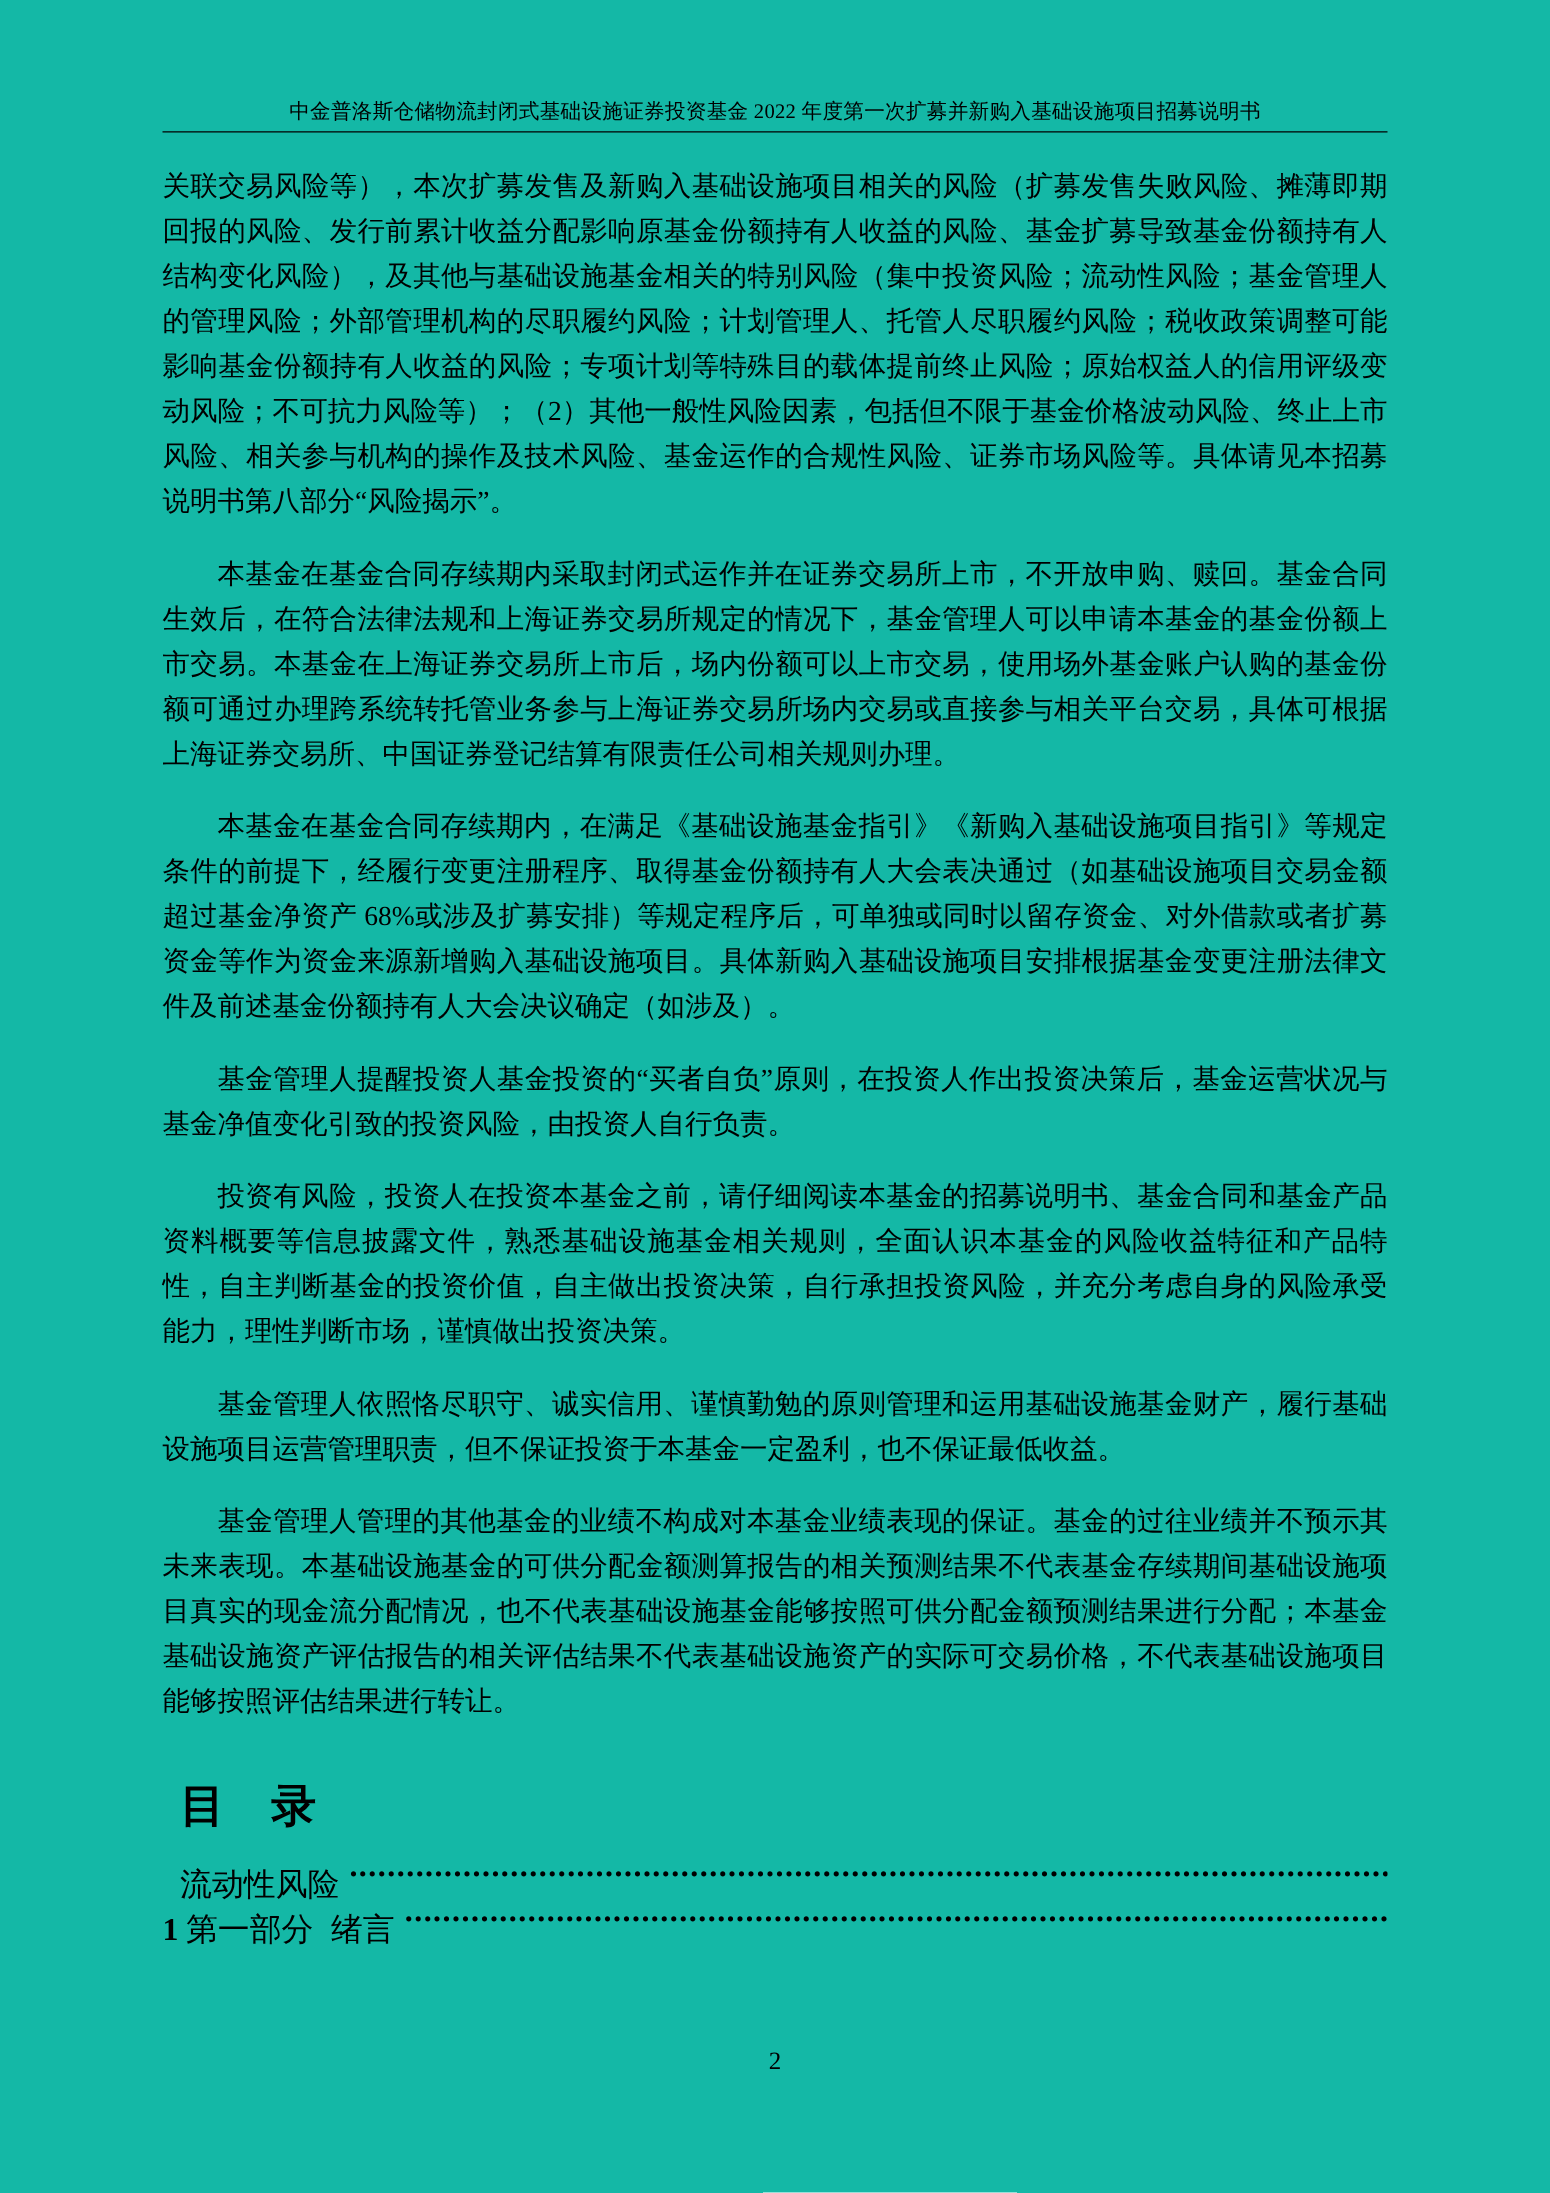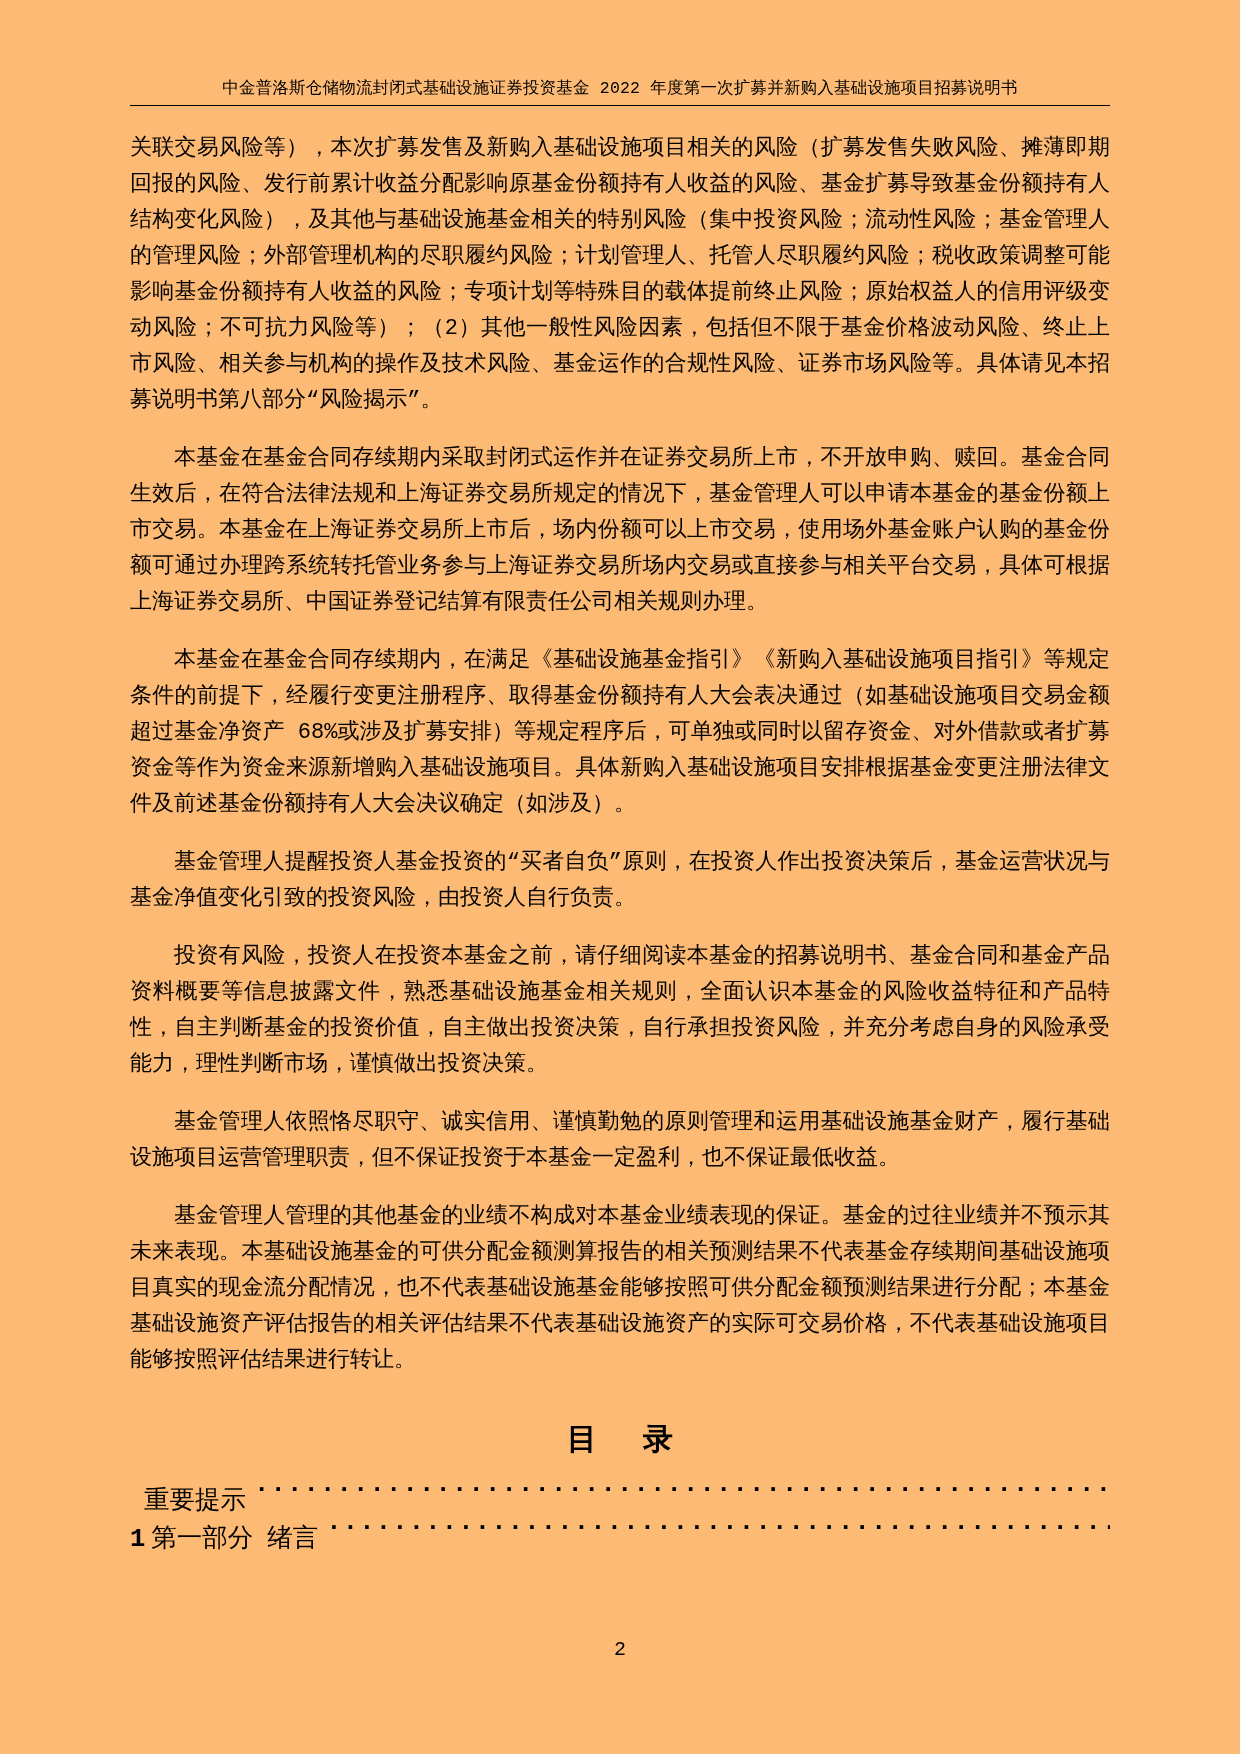--- a/index.html
+++ b/index.html
@@ -10,24 +10,23 @@
   }
   body {
     font-family: "Liberation Serif", "DejaVu Serif", serif;
     color: #000000;
   }
   .page {
     position: relative;
     width: 1240px;
     height: 1754px;
     margin: 0 auto;
-    background: #fdba74;
+    background: #14b8a6;
     box-sizing: border-box;
     overflow: hidden;
-    font-family: Liberation Mono, monospace;
   }
 
   
   .header-zone {
     position: absolute;
     top: 78px;
     left: 130px;
     width: 980px;
   }
   .header-text {
@@ -59,23 +58,23 @@
     text-justify: inter-ideograph;
     letter-spacing: 0px;
     word-break: break-all;
   }
   p.indent { text-indent: 2em; }
   p.gap-md { margin-top: 22px; }
 
   
   .toc-title {
     margin: 44px 0 0 0;
-    font-size: 30px;
+    font-size: 36px;
     font-weight: bold;
-    text-align: center;
+    text-align: left;
     letter-spacing: 14px;
     text-indent: 14px;
     line-height: 1.25;
   }
 
   
   .toc {
     margin-top: 22px;
   }
   .toc-row {
@@ -150,21 +149,21 @@
 
     <p class="para indent gap-md">基金管理人依照恪尽职守、诚实信用、谨慎勤勉的原则管理和运用基础设施基金财产，履行基础设施项目运营管理职责，但不保证投资于本基金一定盈利，也不保证最低收益。</p>
 
     <p class="para indent gap-md">基金管理人管理的其他基金的业绩不构成对本基金业绩表现的保证。基金的过往业绩并不预示其未来表现。本基础设施基金的可供分配金额测算报告的相关预测结果不代表基金存续期间基础设施项目真实的现金流分配情况，也不代表基础设施基金能够按照可供分配金额预测结果进行分配；本基金基础设施资产评估报告的相关评估结果不代表基础设施资产的实际可交易价格，不代表基础设施项目能够按照评估结果进行转让。</p>
 
     <div class="toc-title">目 录</div>
 
     <div class="toc">
 
       <div class="toc-row first">
-        <span class="tname" style="margin-left:0">重要提示</span>
+        <span class="tname" style="margin-left:0">流动性风险</span>
         <span class="leader"></span>
       </div>
 
       <div class="toc-row">
         <span class="pgnum">1</span>
         <span class="tlabel">第一部分</span>
         <span class="tname">绪言</span>
         <span class="leader"></span>
       </div>
 

